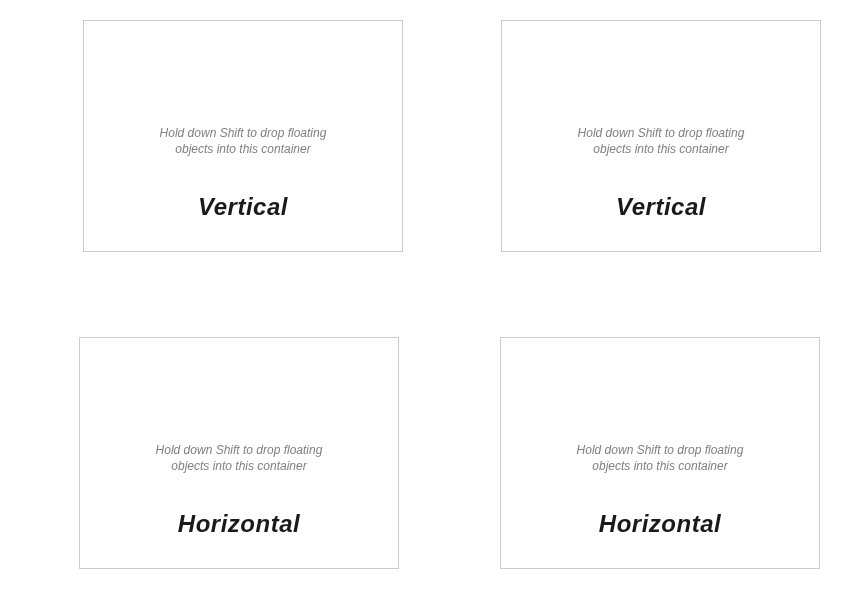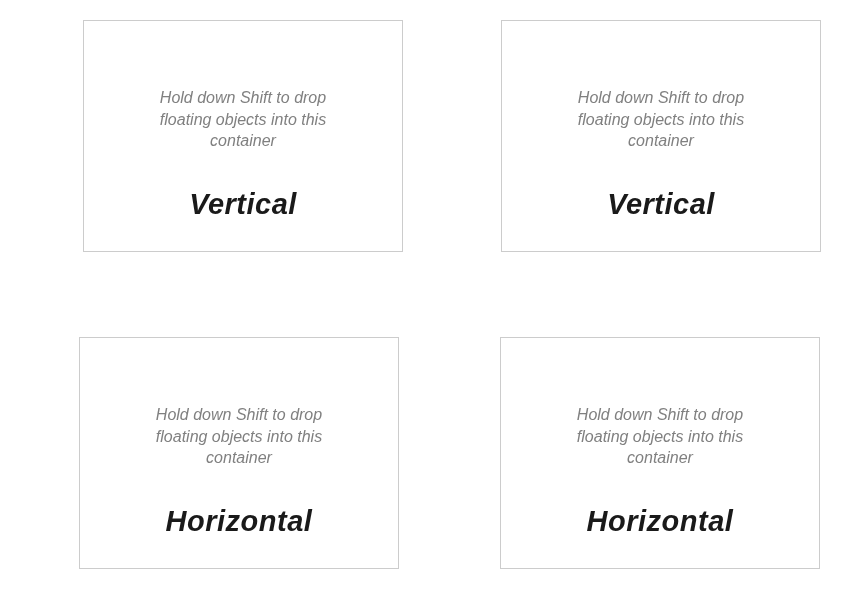--- a/index.html
+++ b/index.html
@@ -42,30 +42,30 @@
       width: 320px;
       height: 232px;
     }
     .c4 {
       left: 500px;
       top: 337px;
       width: 320px;
       height: 232px;
     }
     .hint {
-      font-size: 16px;
+      font-size: 12px;
       color: #808080;
       font-style: italic;
       text-align: center;
       line-height: 1.35;
       margin-bottom: 36px;
       width: 200px;
     }
     .label {
-      font-size: 29px;
+      font-size: 24px;
       font-weight: 700;
       font-style: italic;
       color: #1a1a1a;
       letter-spacing: 0.5px;
     }
   </style>
 </head>
 <body>
 
 <div class="container c1">

